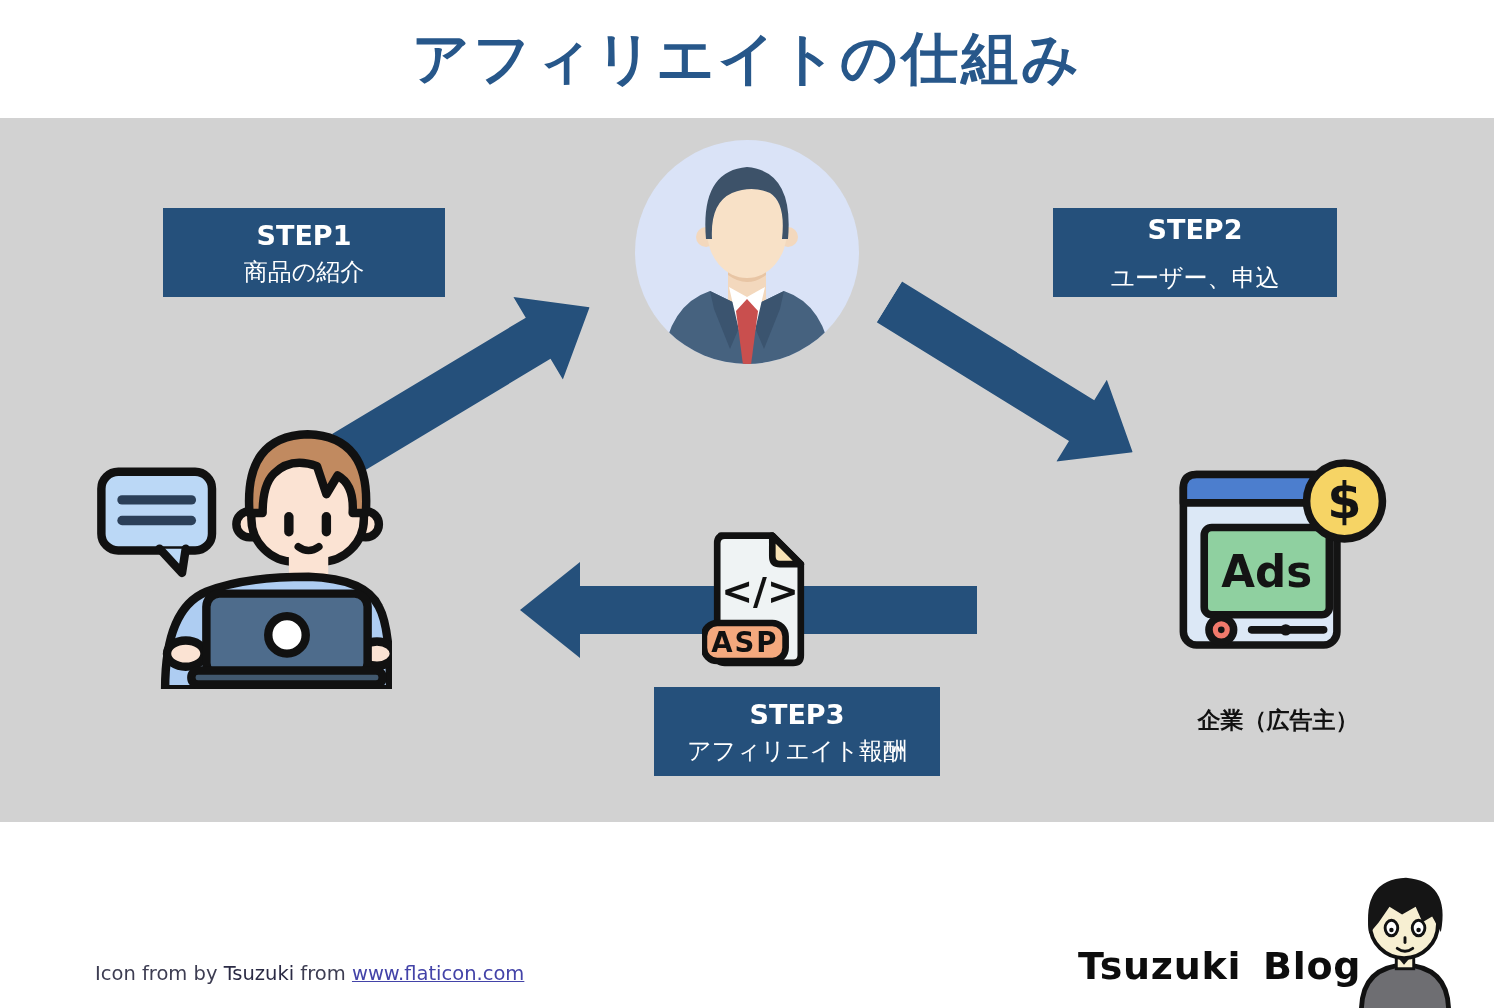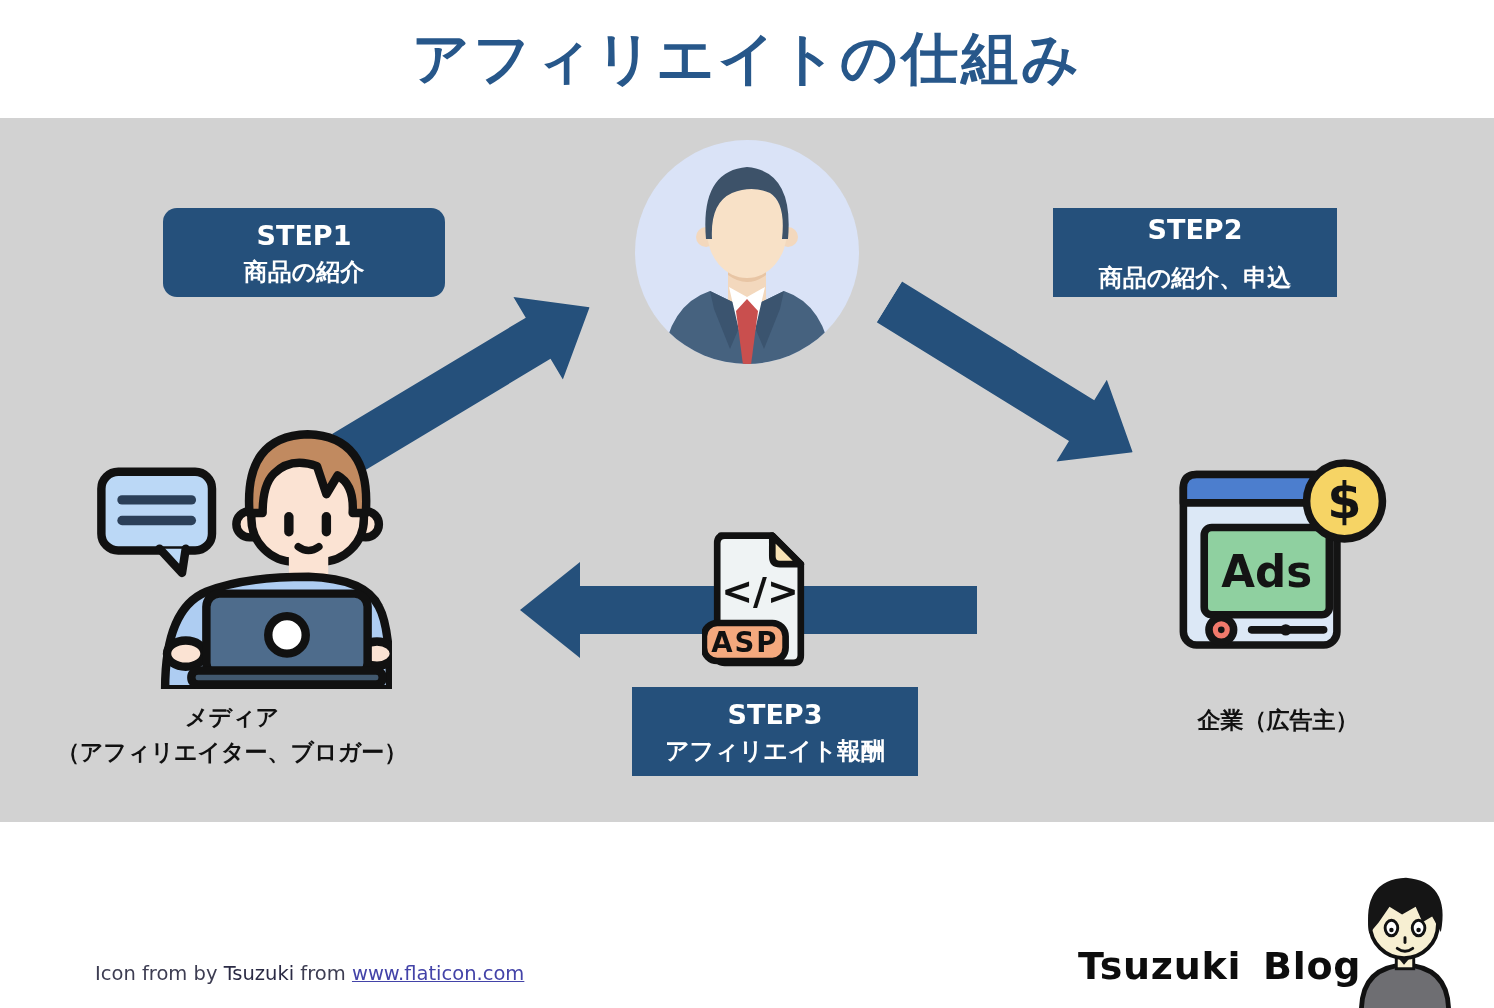--- a/index.html
+++ b/index.html
@@ -33,24 +33,24 @@
   }
   .step-badge{
     position:absolute;
     background:var(--navy);
     color:var(--step-text);
     display:flex;flex-direction:column;align-items:center;justify-content:center;
     text-align:center;line-height:1.45;
     z-index:3;
   }
   .step-badge .step-name{font-size:27px;font-weight:700;}
-  .step-badge .step-desc{font-size:24px;font-weight:700;}
-  #step1{left:163px;top:208px;width:282px;height:89px;border-radius:14px;}
+  .step-badge .step-desc{font-size:24px;font-weight:400;}
+  #step1{left:163px;top:208px;width:282px;height:89px;}
   #step2{left:1053px;top:208px;width:284px;height:89px;gap:12px;}
-  #step3{left:632px;top:687px;width:286px;height:89px;}
+  #step3{left:654px;top:687px;width:286px;height:89px;}
   .arrow{position:absolute;z-index:1;}
   .arrow svg{display:block;}
   #arrow1{left:324px;top:333px;width:286px;height:96px;transform:rotate(-31deg);}
   #arrow2{left:868px;top:329px;width:286px;height:96px;transform:rotate(31.7deg);}
   #arrow3{left:520px;top:562px;width:457px;height:96px;transform:rotate(180deg);}
   .node-icon{position:absolute;z-index:2;}
   .node-icon svg{display:block;width:100%;height:auto;}
   #user-avatar{left:634px;top:139px;width:226px;height:226px;}
   #blogger-icon{left:92px;top:408px;width:300px;}
   #ads-icon{left:1172px;top:446px;width:218px;}
@@ -105,21 +105,21 @@
       <polygon points="0,24 397,24 397,0 457,48 397,96 397,72 0,72" fill="#25507B"></polygon>
     </svg>
   </div>
 
   <div class="step-badge" id="step1">
     <div class="step-name">STEP1</div>
     <div class="step-desc">商品の紹介</div>
   </div>
   <div class="step-badge" id="step2">
     <div class="step-name">STEP2</div>
-    <div class="step-desc">商品の紹介、申込</div>
+    <div class="step-desc">ユーザー、申込</div>
   </div>
   <div class="step-badge" id="step3">
     <div class="step-name">STEP3</div>
     <div class="step-desc">アフィリエイト報酬</div>
   </div>
 
   <div class="node-icon" id="user-avatar">
     <svg viewBox="0 0 226 226" width="226" height="226">
       <defs>
           <clipPath id="clipUser">
@@ -198,24 +198,20 @@
         <path d="M74,8 L104,38 H82 q-8,0 -8,-8 Z" fill="#F7E2B5"></path>
       </g>
       <text x="61" y="80" text-anchor="middle" font-size="40" font-weight="700" fill="#111">&lt;/&gt;</text>
       <g>
         <rect x="2" y="100" width="86" height="40" rx="14" fill="#F4A97E" stroke="#111" stroke-width="7"></rect>
         <text x="45" y="131" text-anchor="middle" font-size="29" font-weight="700" fill="#111" letter-spacing="2">ASP</text>
       </g>
     </svg>
   </div>
 
-  <div class="node-label" id="media-label">
-    <div>メディア</div>
-    <div>（アフィリエイター、ブロガー）</div>
-  </div>
   <div class="node-label" id="advertiser-label">企業（広告主）</div>
 
   <div class="footer-credit">
     <span>Icon from by </span><span class="credit-author">Tsuzuki</span><span> from </span><a>www.flaticon.com</a>
   </div>
 
   <div class="brand-text">Tsuzuki Blog</div>
   <div class="node-icon" id="brand-avatar">
     <svg viewBox="0 0 130 150" width="126">
       <path d="M20,150 Q20,104 65,102 Q110,104 110,150 Z" fill="#6E6E72" stroke="#111" stroke-width="5"></path>

